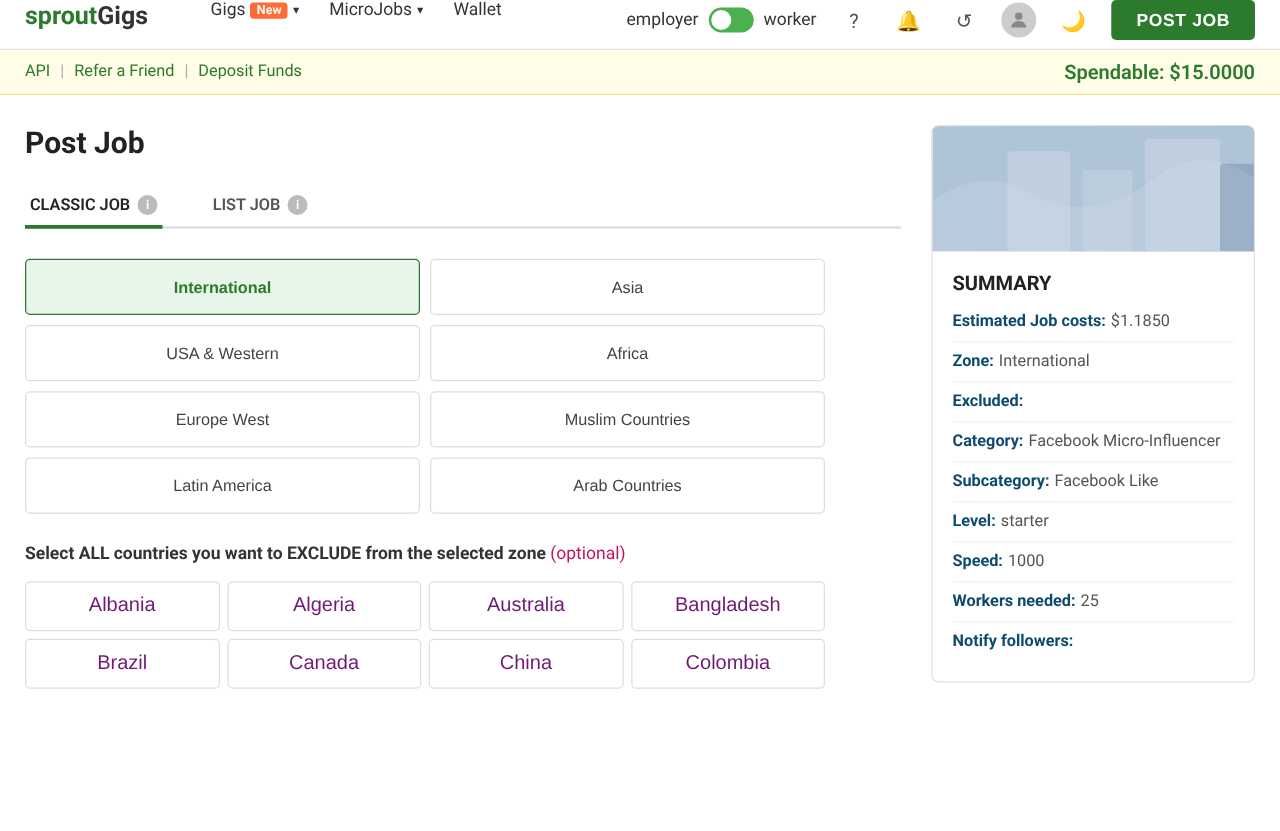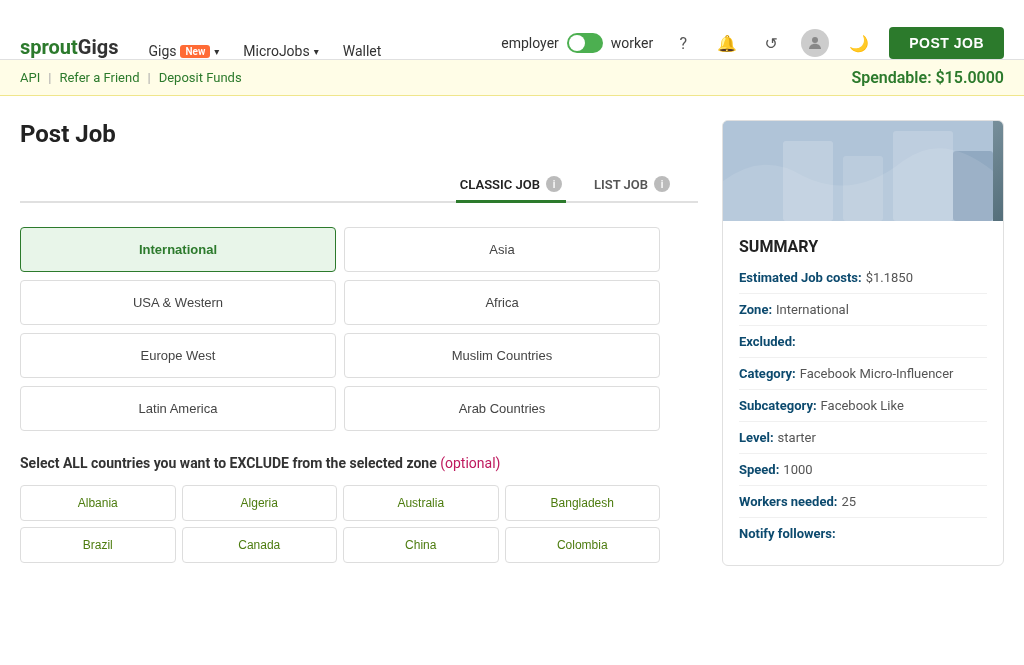--- a/index.html
+++ b/index.html
@@ -1,19 +1,19 @@
 <!DOCTYPE html>
 <html><head>
   <meta charset="utf-8">
   <style>
     * { box-sizing: border-box; margin: 0; padding: 0; }
     body { font-family: -apple-system, BlinkMacSystemFont, 'Segoe UI', Roboto, sans-serif; font-size: 14px; color: #333; background: #fff; }
 
     
-    .header { display: flex; align-items: flex-end; padding: 0 20px; height: 60px; border-bottom: 1px solid #e0e0e0; background: #fff; }
+    .header { display: flex; align-items: flex-start; padding: 0 20px; height: 40px; border-bottom: 1px solid #e0e0e0; background: #fff; gap: 20px; }
     .logo { font-size: 20px; font-weight: 700; margin-right: 30px; }
     .logo span.sprout { color: #2c7a2c; }
     .logo span.gigs { color: #333; }
     .nav { display: flex; align-items: center; gap: 24px; flex: 1; }
     .nav-item { font-size: 14px; color: #333; cursor: pointer; display: flex; align-items: center; gap: 4px; text-decoration: none; }
     .badge-new { background: #ff6b35; color: #fff; font-size: 10px; padding: 1px 5px; border-radius: 3px; font-weight: 600; }
     .nav-right { display: flex; align-items: center; gap: 16px; margin-left: auto; }
     .toggle-group { display: flex; align-items: center; gap: 8px; font-size: 14px; }
     .toggle { width: 36px; height: 20px; background: #4caf50; border-radius: 10px; position: relative; cursor: pointer; }
     .toggle-knob { width: 16px; height: 16px; background: #fff; border-radius: 50%; position: absolute; top: 2px; left: 2px; }
@@ -25,44 +25,44 @@
     .sub-header { background: #fffde7; border-bottom: 1px solid #f0e68c; padding: 8px 20px; display: flex; justify-content: space-between; align-items: center; }
     .sub-nav { display: flex; gap: 8px; align-items: center; font-size: 13px; }
     .sub-nav a { color: #2c7a2c; text-decoration: none; cursor: pointer; }
     .sub-nav .sep { color: #aaa; }
     .spendable { font-size: 16px; color: #555; margin-left: 44px; }
     .spendable span { color: #2c7a2c; font-weight: 600; }
 
     
     .main { padding: 24px 20px; display: flex; gap: 24px; }
     .left-col { flex: 1; }
-    .right-col { width: 282px; }
+    .right-col { width: 259px; }
 
     .page-title { font-size: 24px; font-weight: 700; margin-bottom: 20px; color: #222; }
 
     
-    .tabs { display: flex; gap: 0; border-bottom: 2px solid #e0e0e0; margin-bottom: 24px; justify-content: flex-end; }
+    .tabs { display: flex; gap: 12px; border-bottom: 2px solid #e0e0e0; margin-bottom: 24px; }
     .tab { padding: 8px 4px; margin-right: 24px; font-size: 13px; font-weight: 600; cursor: pointer; color: #555; display: flex; align-items: center; gap: 6px; border-bottom: 3px solid transparent; margin-bottom: -2px; }
     .tab.active { color: #222; border-bottom: 3px solid #2c7a2c; }
     .tab-info { width: 16px; height: 16px; background: #bbb; color: #fff; border-radius: 50%; font-size: 10px; display: flex; align-items: center; justify-content: center; }
 
     
     .watermark { position: absolute; left: 50%; transform: translateX(-50%); top: 175px; font-size: 22px; font-weight: 700; color: #e53935; opacity: 0.85; white-space: nowrap; pointer-events: none; z-index: 10; }
 
     
     .section-title { font-size: 15px; font-weight: 600; margin-bottom: 14px; color: #222; }
     .zone-grid { display: grid; grid-template-columns: 1fr 1fr; gap: 8px; margin-bottom: 24px; max-width: 640px; }
     .zone-btn { padding: 14px 10px; border: 1px solid #ddd; background: #fff; border-radius: 4px; font-size: 13px; color: #444; cursor: pointer; text-align: center; transition: all 0.15s; }
     .zone-btn.active { background: #e8f5e9; border-color: #2c7a2c; color: #2c7a2c; font-weight: 600; }
 
     
     .exclude-title { font-size: 14px; margin-bottom: 14px; }
     .exclude-title .optional { color: #be185d; }
     .country-grid { display: grid; grid-template-columns: repeat(4, 1fr); gap: 6px; max-width: 640px; }
-    .country-btn { padding: 10px 6px; border: 1px solid #ddd; background: #fff; border-radius: 4px; font-size: 12px; color: #4d7c0f; cursor: pointer; text-align: center; }
+    .country-btn { padding: 10px 6px; border: 1px solid #ddd; background: #fff; border-radius: 4px; font-size: 16px; color: #701a75; cursor: pointer; text-align: center; }
 
     
     .summary-card { border: 1px solid #e0e0e0; border-radius: 6px; overflow: hidden; }
     .summary-image { height: 100px; background: linear-gradient(135deg, #b0bec5 0%, #90a4ae 40%, #78909c 70%, #546e7a 100%); display: flex; align-items: flex-end; justify-content: flex-end; position: relative; overflow: hidden; }
     .summary-body { padding: 16px; }
     .summary-title { font-size: 16px; font-weight: 700; margin-bottom: 14px; color: #222; }
     .summary-row { display: flex; gap: 4px; margin-bottom: 8px; font-size: 13px; padding-bottom: 8px; border-bottom: 1px solid #f0f0f0; }
     .summary-row:last-child { border-bottom: none; margin-bottom: 0; }
     .summary-label { font-weight: 700; color: #0c4a6e; white-space: nowrap; }
     .summary-value { color: #555; }

